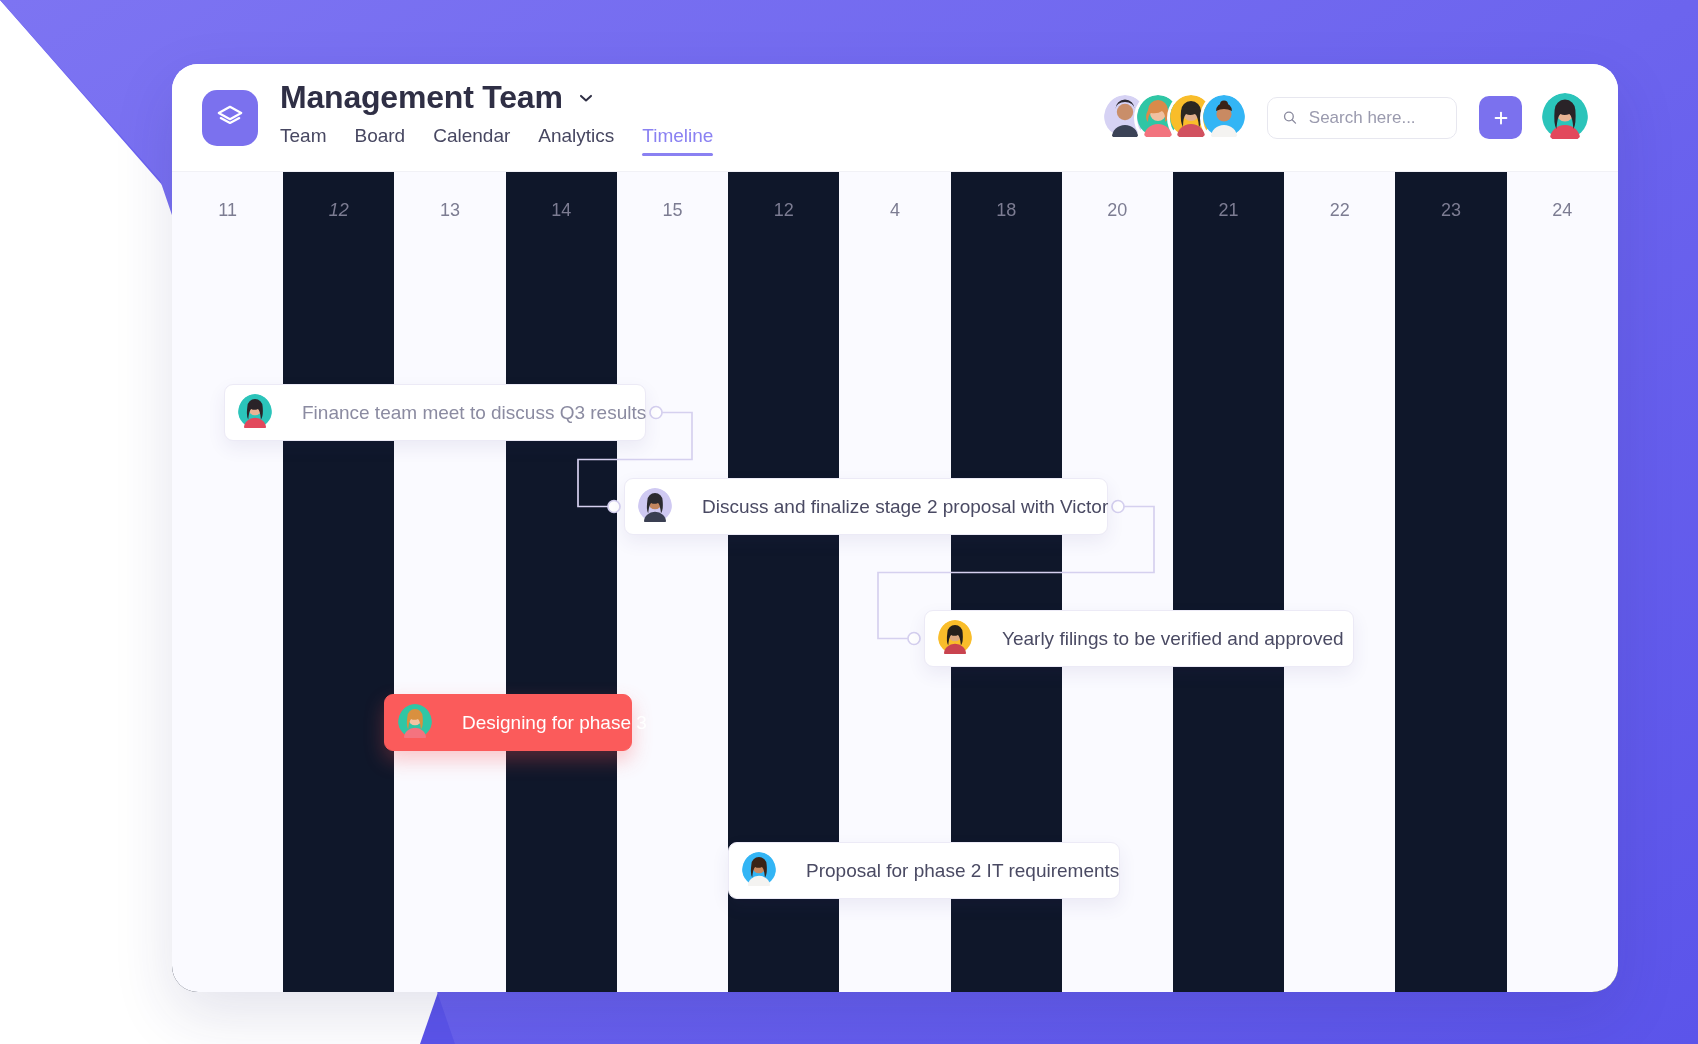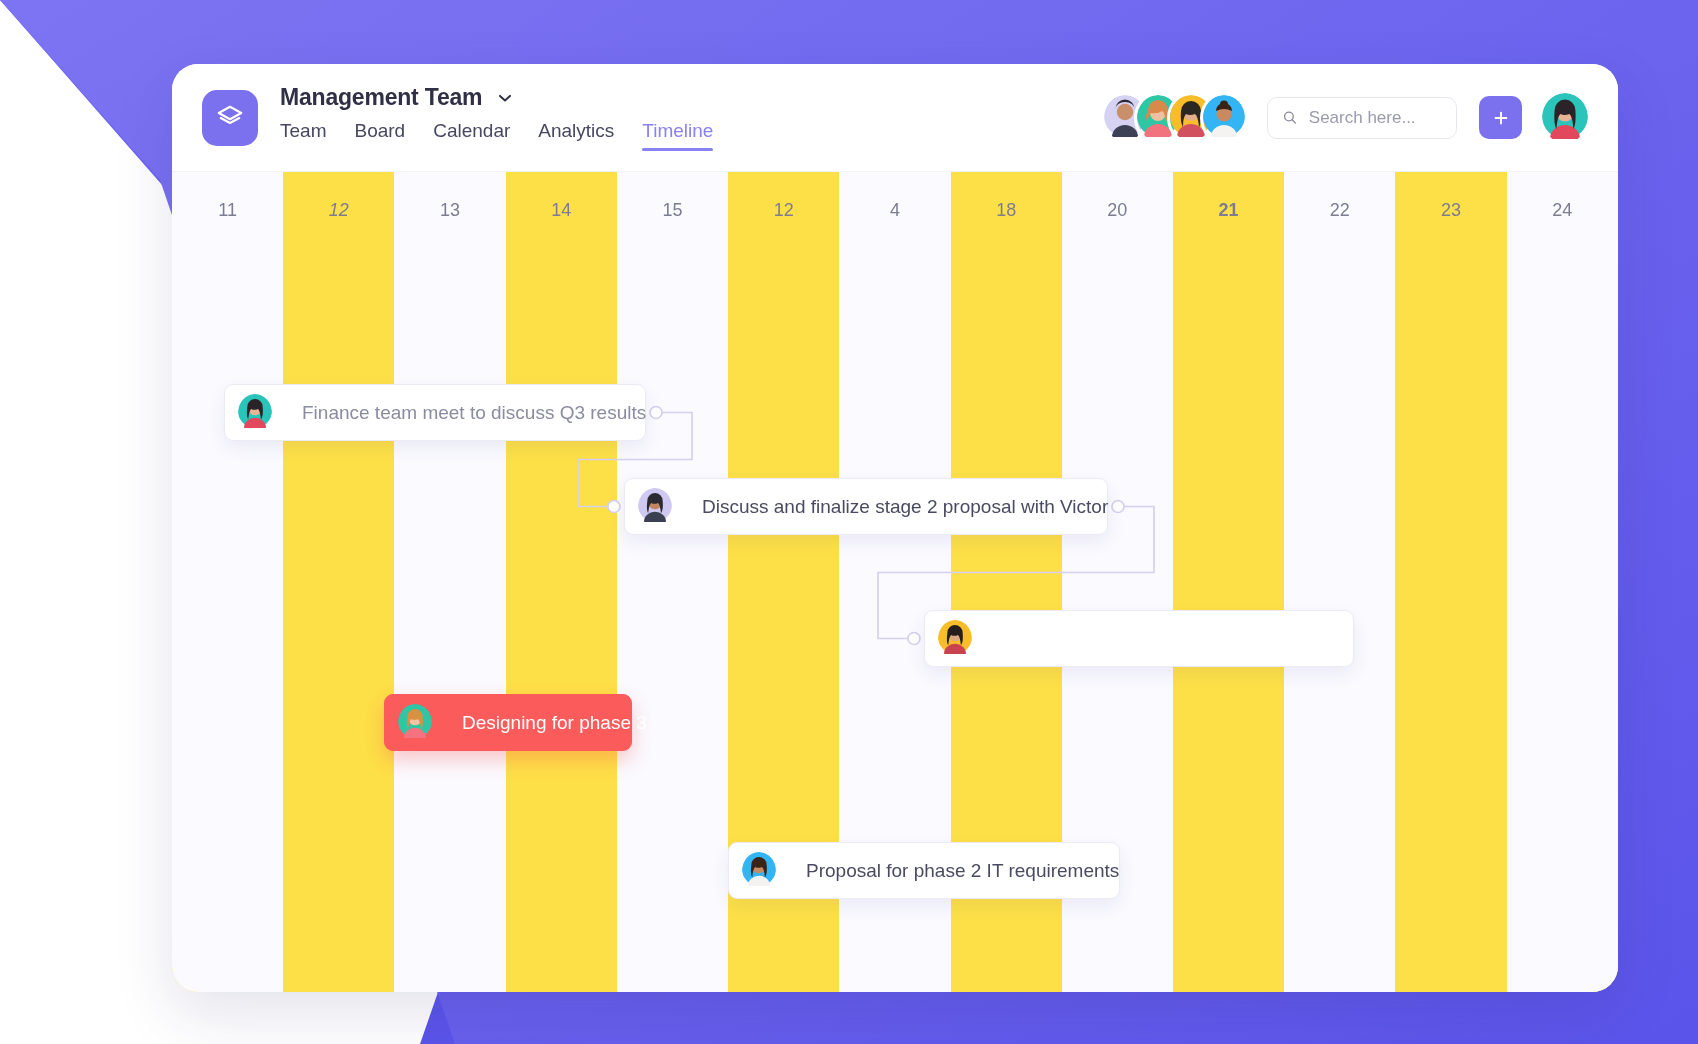--- a/index.html
+++ b/index.html
@@ -49,21 +49,21 @@
     width: 56px; height: 56px;
     border-radius: 15px;
     background: #7b71ee;
     display: flex; align-items: center; justify-content: center;
     flex: 0 0 56px;
     margin-right: 22px;
   }
   .title-block { display: flex; flex-direction: column; justify-content: center; gap: 2px; }
   .title-row { display: flex; align-items: center; gap: 13px; }
   .app-title {
-    font-size: 23px;
+    font-size: 32px;
     font-weight: bold;
     color: #2f2f45;
     letter-spacing: -0.2px;
     white-space: nowrap;
   }
   .chev { display: block; }
   .tabs { display: flex; align-items: flex-end; gap: 28px; margin-top: 7px; }
   .tab {
     font-size: 19px;
     color: #474761;
@@ -121,21 +121,21 @@
     border-radius: 10px;
     border: none;
     margin-left: 22px; margin-right: 20px;
     display: flex; align-items: center; justify-content: center;
     cursor: pointer;
   }
   
   .timeline {
     flex: 1 1 auto;
     position: relative;
-    background: #fde047;
+    background: #0f172a;
     overflow: hidden;
   }
   .cols { position: absolute; inset: 0; display: flex; }
   .col { height: 100%; }
   .col.shade { background: #fafaff; }
   .ruler {
     position: absolute;
     left: 0; right: 0; top: 0;
     height: 58px;
     display: flex;
@@ -308,21 +308,21 @@
       <div class="ruler" id="ruler">
           <div class="ruler-cell" style="width: 111.231px;">11</div>
           <div class="ruler-cell" style="width: 111.231px; font-style: italic;">12</div>
           <div class="ruler-cell" style="width: 111.231px;">13</div>
           <div class="ruler-cell" style="width: 111.231px;">14</div>
           <div class="ruler-cell" style="width: 111.231px;">15</div>
           <div class="ruler-cell" style="width: 111.231px;">12</div>
           <div class="ruler-cell" style="width: 111.231px;">4</div>
           <div class="ruler-cell" style="width: 111.231px;">18</div>
           <div class="ruler-cell" style="width: 111.231px;">20</div>
-          <div class="ruler-cell" style="width: 111.231px; font-weight: bold;">21</div>
+          <div class="ruler-cell" style="width: 111.231px;">21</div>
           <div class="ruler-cell" style="width: 111.231px;">22</div>
           <div class="ruler-cell" style="width: 111.231px;">23</div>
           <div class="ruler-cell" style="width: 111.231px;">24</div>
         </div>
       <svg class="links" id="links" viewBox="0 0 1446 820" preserveAspectRatio="none">
           <polyline points="484,240.5 520,240.5 520,287.5 406,287.5 406,334.5 442,334.5" fill="none" stroke="#d5d0ef" stroke-width="1.7"></polyline>
           <circle cx="484" cy="240.5" r="6" fill="#ffffff" stroke="#d5d0ef" stroke-width="1.7"></circle>
           <circle cx="442" cy="334.5" r="6" fill="#ffffff" stroke="#d5d0ef" stroke-width="1.7"></circle>
           <polyline points="946,334.5 982,334.5 982,400.5 706,400.5 706,466.5 742,466.5" fill="none" stroke="#d5d0ef" stroke-width="1.7"></polyline>
           <circle cx="946" cy="334.5" r="6" fill="#ffffff" stroke="#d5d0ef" stroke-width="1.7"></circle>
@@ -347,20 +347,21 @@
               </svg></span>
             <span class="bar-label">Discuss and finalize stage 2 proposal with Victor</span>
           </div>
           <div class="bar" style="left: 752px; top: 438px; width: 430px;">
             <span class="avatar"><svg width="34" height="34" viewBox="0 0 40 40">
                 <circle cx="20" cy="20" r="20" fill="#f9bd2a"></circle>
                 <path d="M7 40 a13 12 0 0 1 26 0 Z" fill="#c9434f"></path>
                 <circle cx="20" cy="17.5" r="7.6" fill="#dca87f"></circle>
                 <path d="M11 15 a9 9 0 0 1 18 0 q1 11 -2 15 q-1 -11 -3.5 -12.5 q-4.5 2 -8 0 q-2.5 2 -3.5 12.5 q-2.5 -4 -1 -15 Z" fill="#241f1a"></path>
               </svg></span>
+            <span class="bar-label">Yearly filings to be verified and approved</span>
           </div>
           <div class="bar accent" style="left: 212px; top: 522px; width: 248px;">
             <span class="avatar"><svg width="34" height="34" viewBox="0 0 40 40">
                 <circle cx="20" cy="20" r="20" fill="#2fc6a5"></circle>
                 <path d="M7 40 a13 12 0 0 1 26 0 Z" fill="#f4737f"></path>
                 <circle cx="20" cy="17.5" r="7.6" fill="#f2c3a2"></circle>
                 <path d="M11 15 a9 9 0 0 1 18 0 q1 11 -2 15 q-1 -11 -3.5 -12.5 q-4.5 2 -8 0 q-2.5 2 -3.5 12.5 q-2.5 -4 -1 -15 Z" fill="#d9903f"></path>
               </svg></span>
             <span class="bar-label">Designing for phase 3</span>
           </div>

